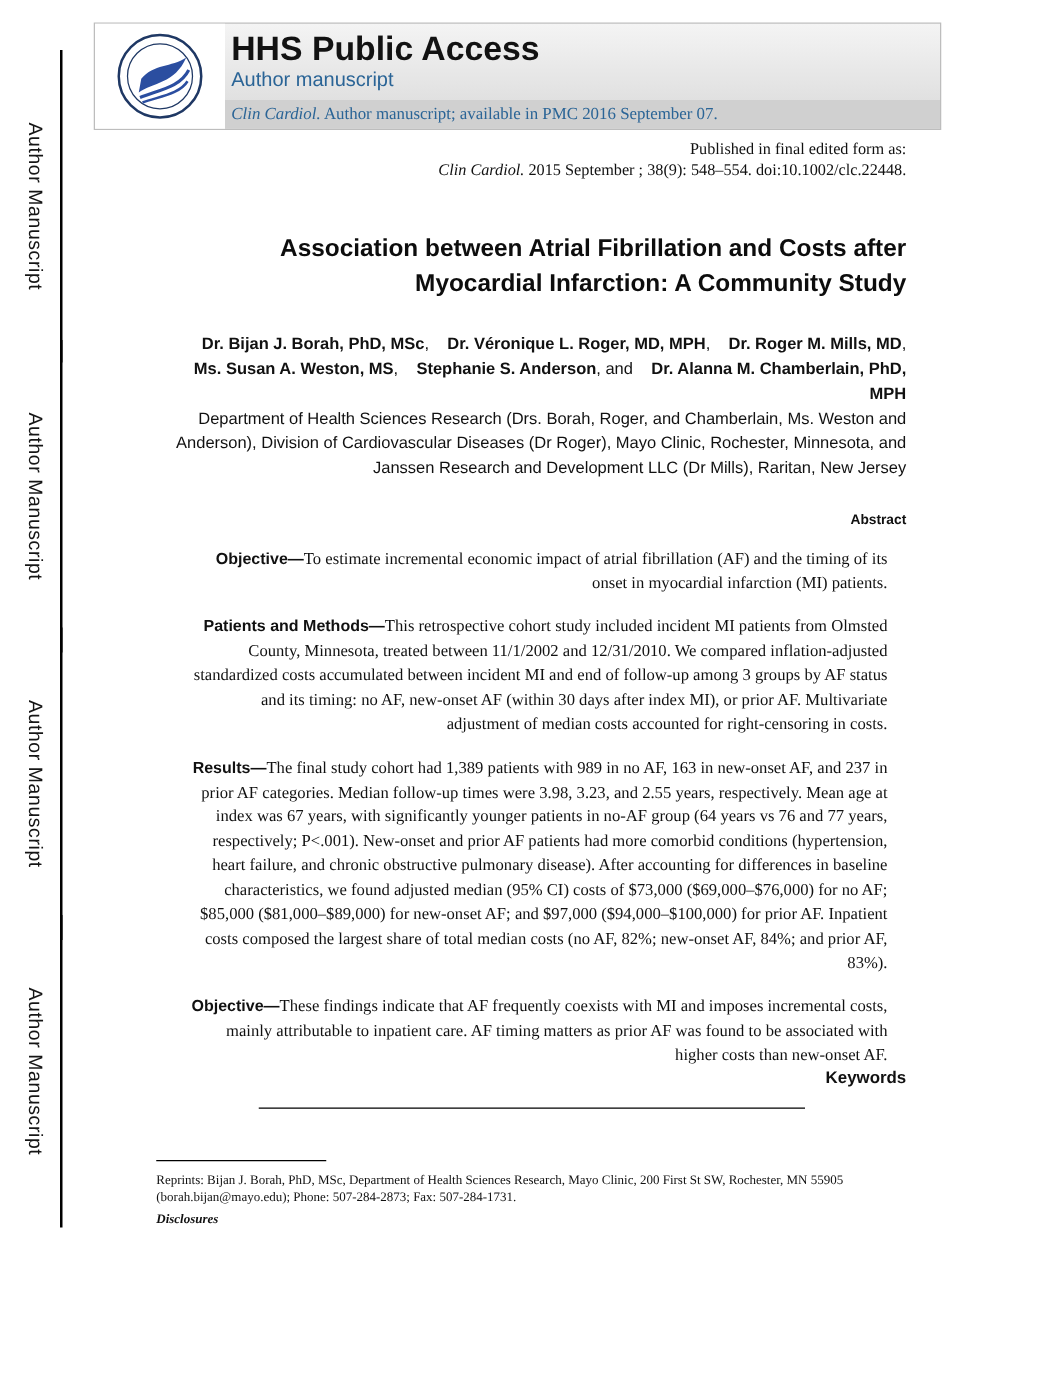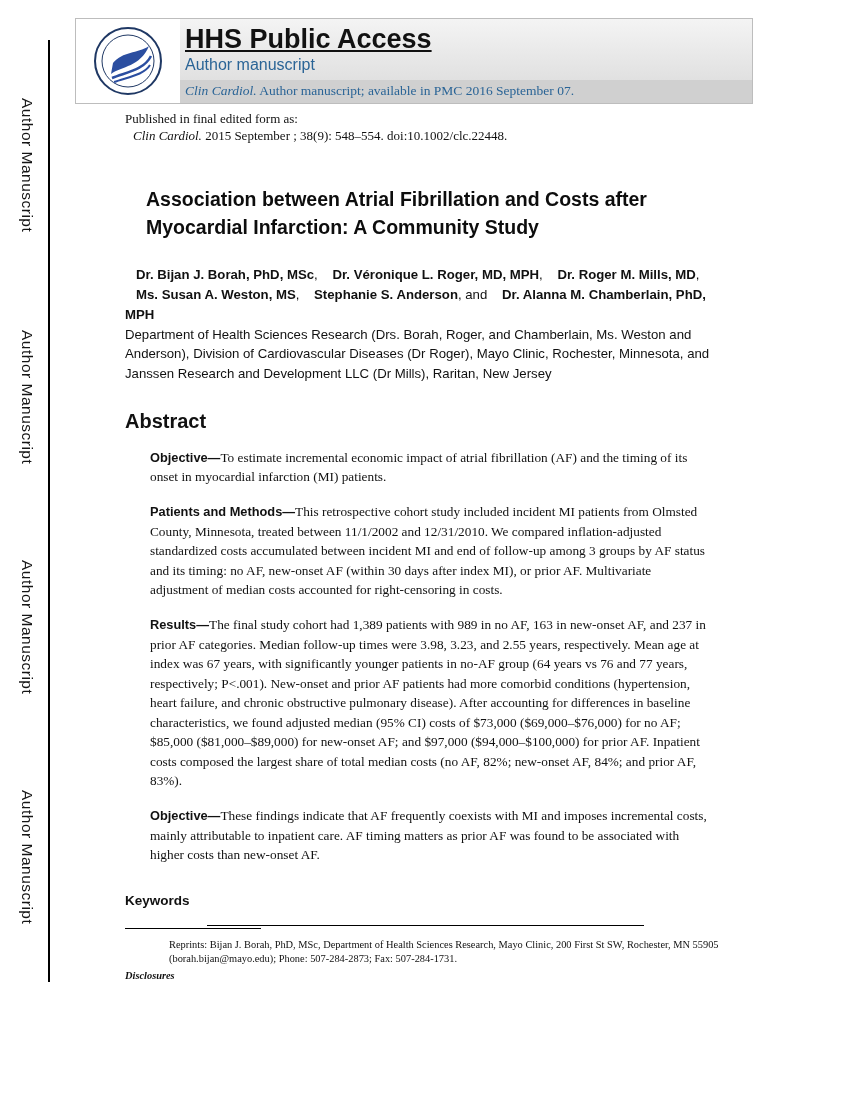--- a/index.html
+++ b/index.html
@@ -12,52 +12,52 @@
   .vline { position:absolute; right:0; top:0; bottom:0; width:2px; background:#000; }
   .vtext { position:absolute; left:2px; top:0; bottom:0; display:flex; align-items:center; justify-content:center;
            writing-mode:vertical-rl; font-family:"Liberation Sans", sans-serif; font-size:15.5px;
            letter-spacing:0.5px; color:#151515; white-space:nowrap; }
 
   
   .banner { position:absolute; left:75px; top:18px; width:678px; height:86px;
             background:linear-gradient(#f4f4f4,#d9d9d9); border:1px solid #bdbdbd; display:flex; }
   .logo-box { width:104px; background:#fff; display:flex; align-items:center; justify-content:center; }
   .banner-right { flex:1; display:flex; flex-direction:column; padding-top:5px; }
-  .banner-title { font-family:"Liberation Sans", sans-serif; font-weight:bold; font-size:27px; color:#121212; padding-left:5px;text-decoration:underline; }
+  .banner-title { font-family:"Liberation Sans", sans-serif; font-weight:bold; font-size:27px; color:#121212; padding-left:5px; }
   .banner-sub { font-family:"Liberation Sans", sans-serif; font-size:16px; color:#2a6496; padding-left:5px; margin-top:1px; }
   .banner-cite { margin-top:auto; background:#d0d0d0; color:#2a6496; font-size:13.5px; padding:3px 0 4px 5px;
                  font-family:"Liberation Serif", serif; }
   .banner-cite .ital { font-style:italic; }
 
   
-  .content { position:absolute; left:125px; top:110px; width:600px; }
+  .content { position:absolute; left:125px; top:110px; width:600px;text-align:right; }
   .published { font-size:13px; line-height:1.32; }
   .published .line2 { padding-left:8px; }
   .published .ital { font-style:italic; }
 
   .art-title { margin-top:42px; font-family:"Liberation Sans", sans-serif; font-weight:bold;
                font-size:19.5px; line-height:1.43; color:#0d0d0d; }
   .art-title span { display:block;margin-left:21px; }
 
   .authors { margin-top:23px; font-family:"Liberation Sans", sans-serif; font-size:13.2px; line-height:1.52; font-weight:normal; }
   .authors .b { font-weight:bold;padding-left:11px; }
   .affiliation { font-family:"Liberation Sans", sans-serif; font-size:13.2px; line-height:1.45; }
 
-  .abstract-heading { margin-top:27px; font-family:"Liberation Sans", sans-serif; font-weight:bold; font-size:20px; }
+  .abstract-heading { margin-top:27px; font-family:"Liberation Sans", sans-serif; font-weight:bold; font-size:11px; }
   .abs-sec { margin:15px 0 0 25px; width:560px; font-size:13.3px; line-height:1.47; }
   .sec-label { font-family:"Liberation Sans", sans-serif; font-weight:bold; font-size:12.8px; }
 
-  .kw-heading { margin-top:28px; font-family:"Liberation Sans", sans-serif; font-weight:bold; font-size:13.5px; }
+  .kw-heading { font-family:"Liberation Sans", sans-serif; font-weight:bold; font-size:13.5px; }
   .kw-text { margin:8px 0 0 25px; font-size:13.3px; }
   .kw-rule { width:437px; height:1px; background:#000; margin:17px auto 0 auto; }
 
   
   .footnotes { position:absolute; left:125px; top:928px; width:600px; }
   .fn-rule { width:136px; height:1px; background:#000; margin-bottom:9px; }
-  .fn-text { font-size:10.4px; line-height:1.32; color:#111;margin-left:44px; }
+  .fn-text { font-size:10.4px; line-height:1.32; color:#111; }
   .fn-disc { font-size:10.4px; font-weight:bold; font-style:italic; margin-top:5px; }
 </style>
 </head>
 <body>
 
 <div class="page">
 
   <div class="vblock" style="top:40px;height:250px;">
     <div class="vline"></div>
     <div class="vtext">Author Manuscript</div>

